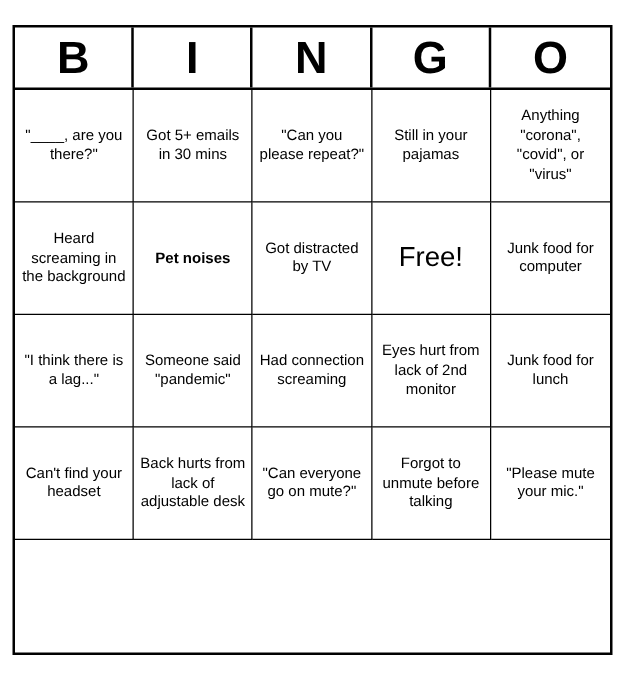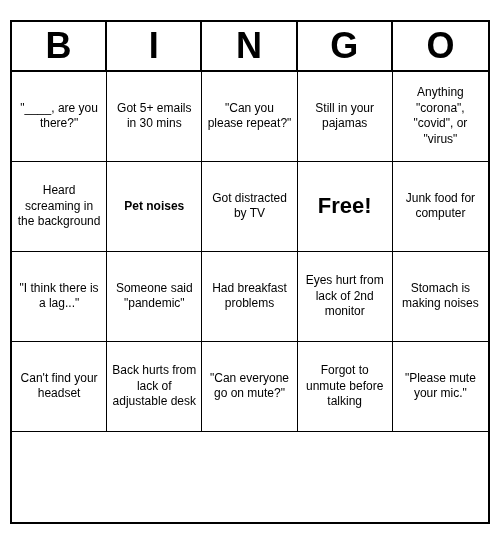--- a/index.html
+++ b/index.html
@@ -51,21 +51,21 @@
       word-break: break-word;
     }
     .bingo-cell:nth-child(5n) {
       border-right: none;
     }
     .bingo-cell:nth-child(n+21) {
       border-bottom: none;
     }
     .bingo-cell.free {
       font-size: 22px;
-      font-weight: bold;
+      font-weight: normal;
     }
     .bingo-cell.large-text {
       font-size: 12px;
       font-weight: bold;
     }
   </style>
 </head>
 <body>
 
 <div class="bingo-card">
@@ -82,22 +82,22 @@
       <div class="bingo-cell">"Can you please repeat?"</div>
       <div class="bingo-cell">Still in your pajamas</div>
       <div class="bingo-cell">Anything "corona", "covid", or "virus"</div>
       <div class="bingo-cell">Heard screaming in the background</div>
       <div class="bingo-cell large-text">Pet noises</div>
       <div class="bingo-cell">Got distracted by TV</div>
       <div class="bingo-cell free">Free!</div>
       <div class="bingo-cell">Junk food for computer</div>
       <div class="bingo-cell">"I think there is a lag..."</div>
       <div class="bingo-cell">Someone said "pandemic"</div>
-      <div class="bingo-cell">Had breakfast problems</div>
+      <div class="bingo-cell">Had connection screaming</div>
       <div class="bingo-cell">Eyes hurt from lack of 2nd monitor</div>
-      <div class="bingo-cell">Stomach is making noises</div>
+      <div class="bingo-cell">Junk food for lunch</div>
       <div class="bingo-cell">Can't find your headset</div>
       <div class="bingo-cell">Back hurts from lack of adjustable desk</div>
       <div class="bingo-cell">"Can everyone go on mute?"</div>
       <div class="bingo-cell">Forgot to unmute before talking</div>
       <div class="bingo-cell">"Please mute your mic."</div>
     </div>
 </div>
 
 </body></html>

